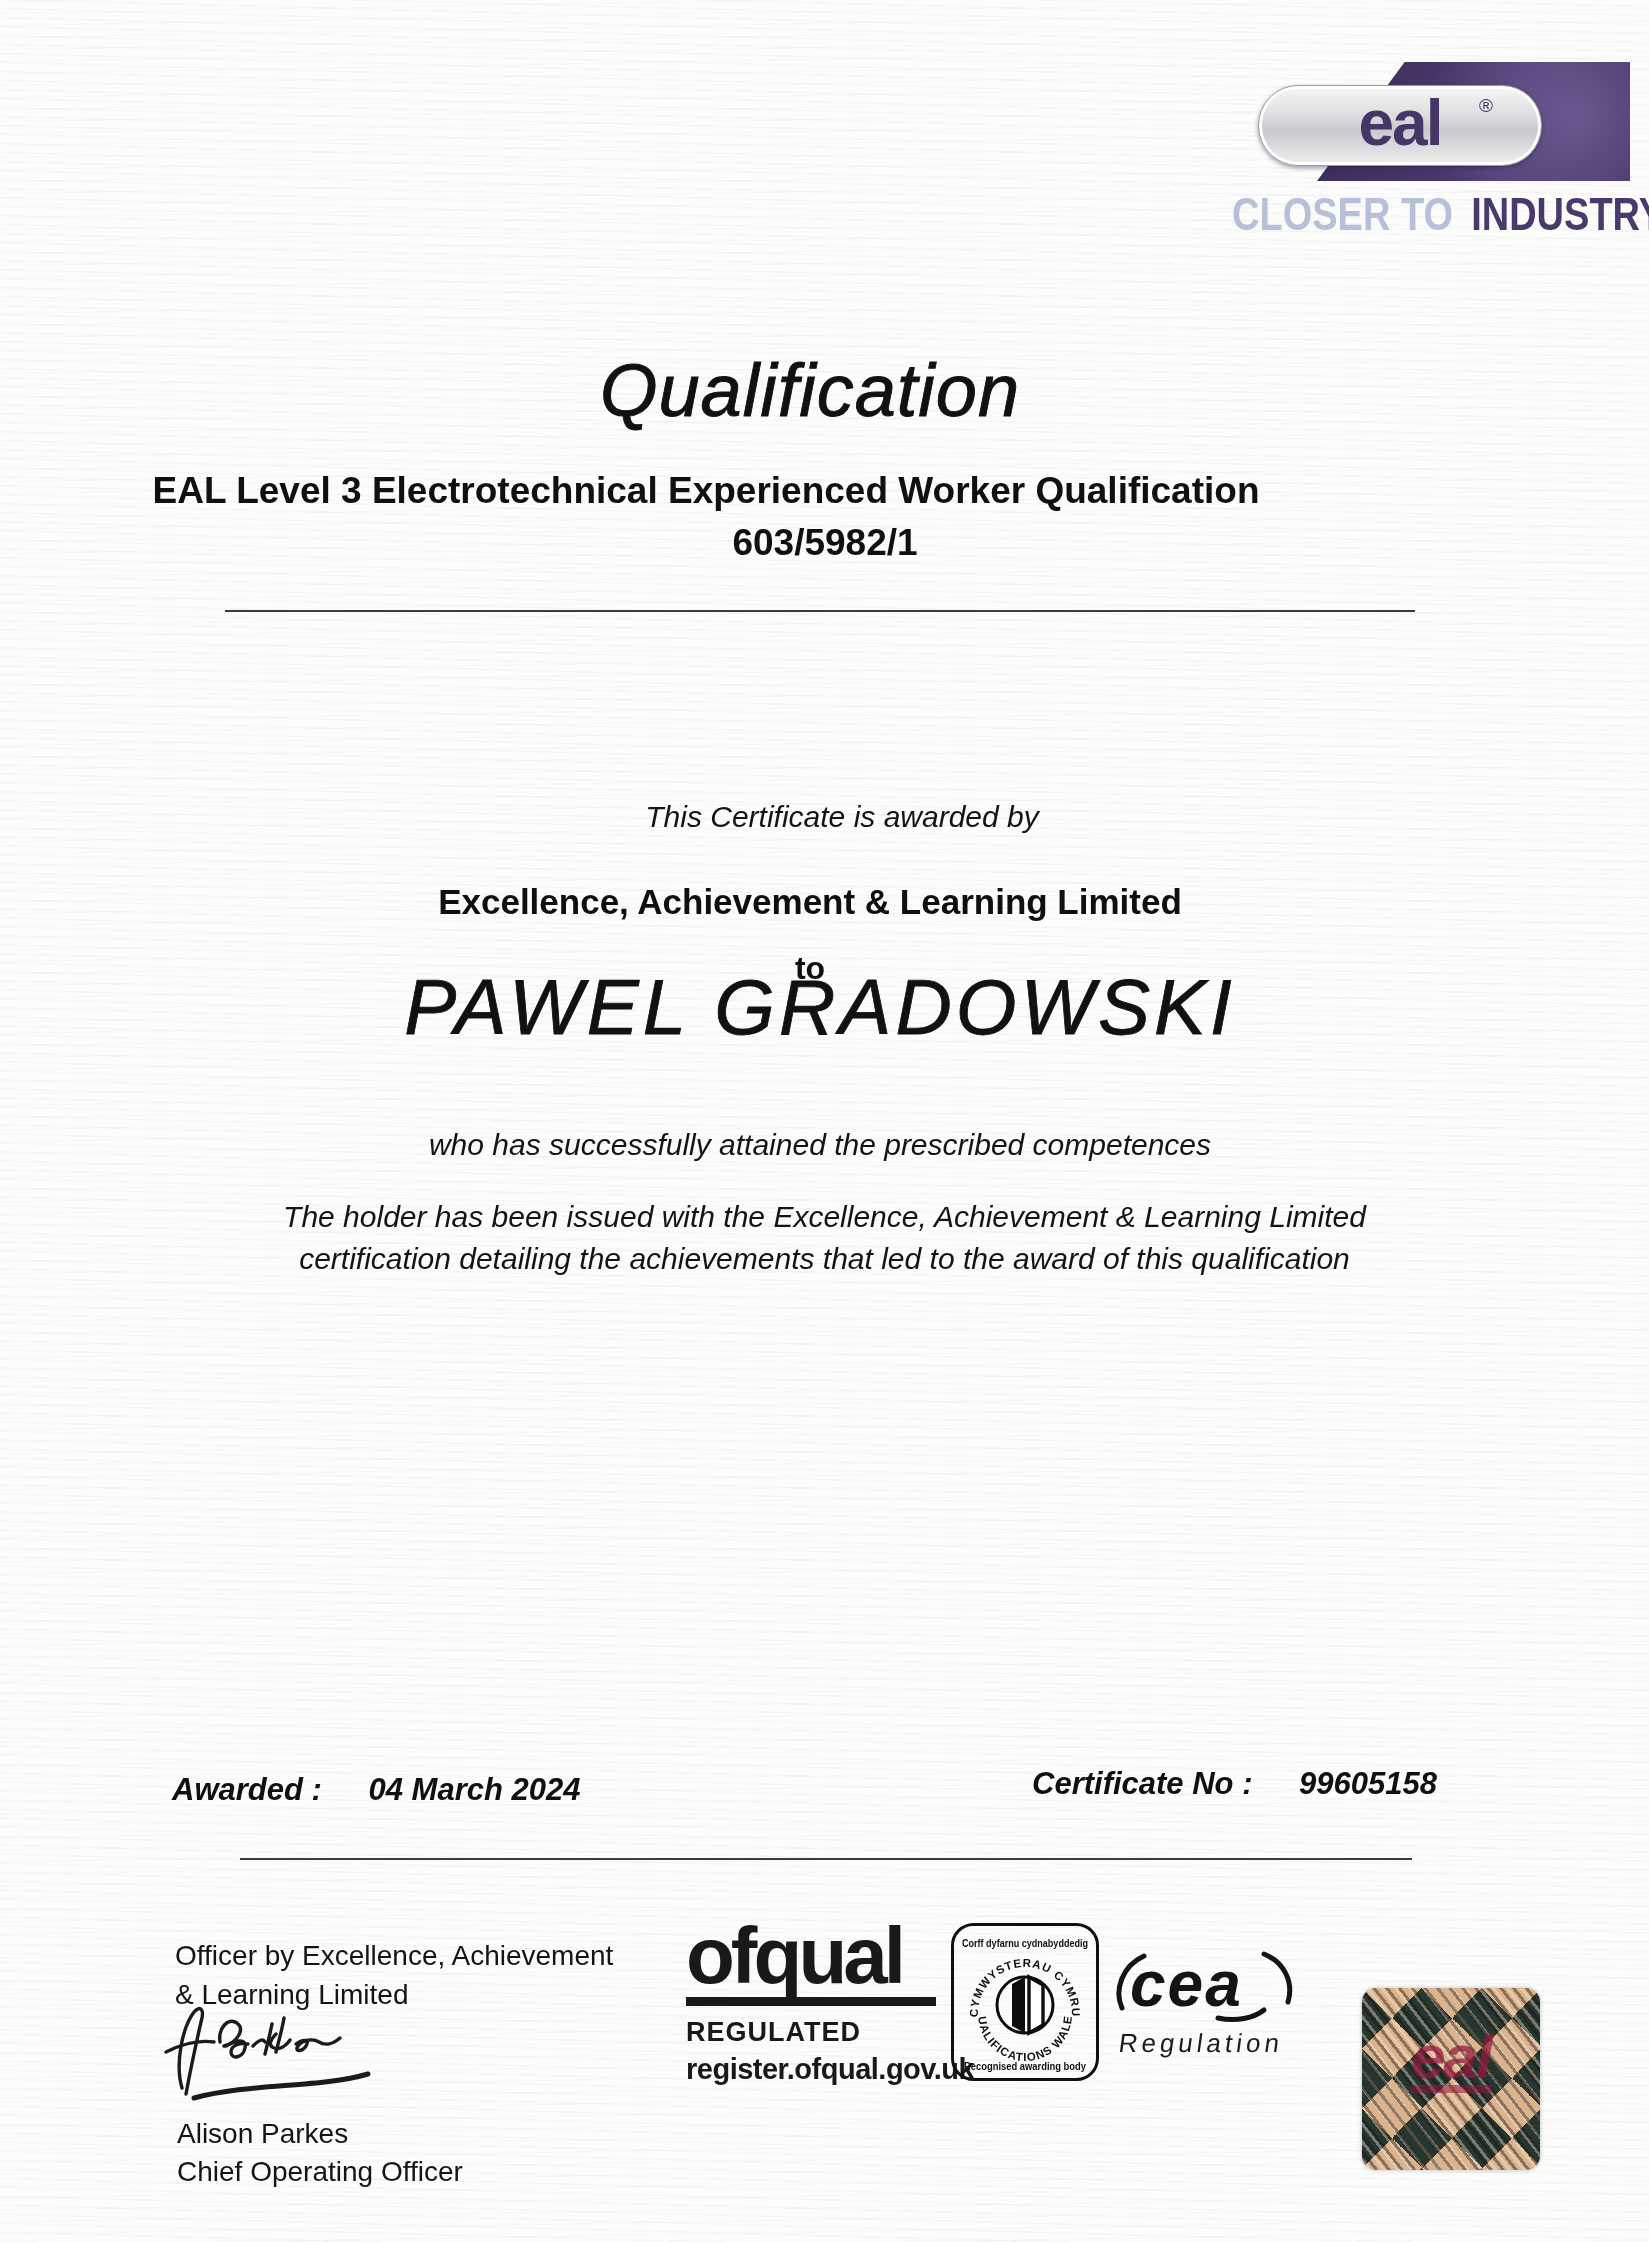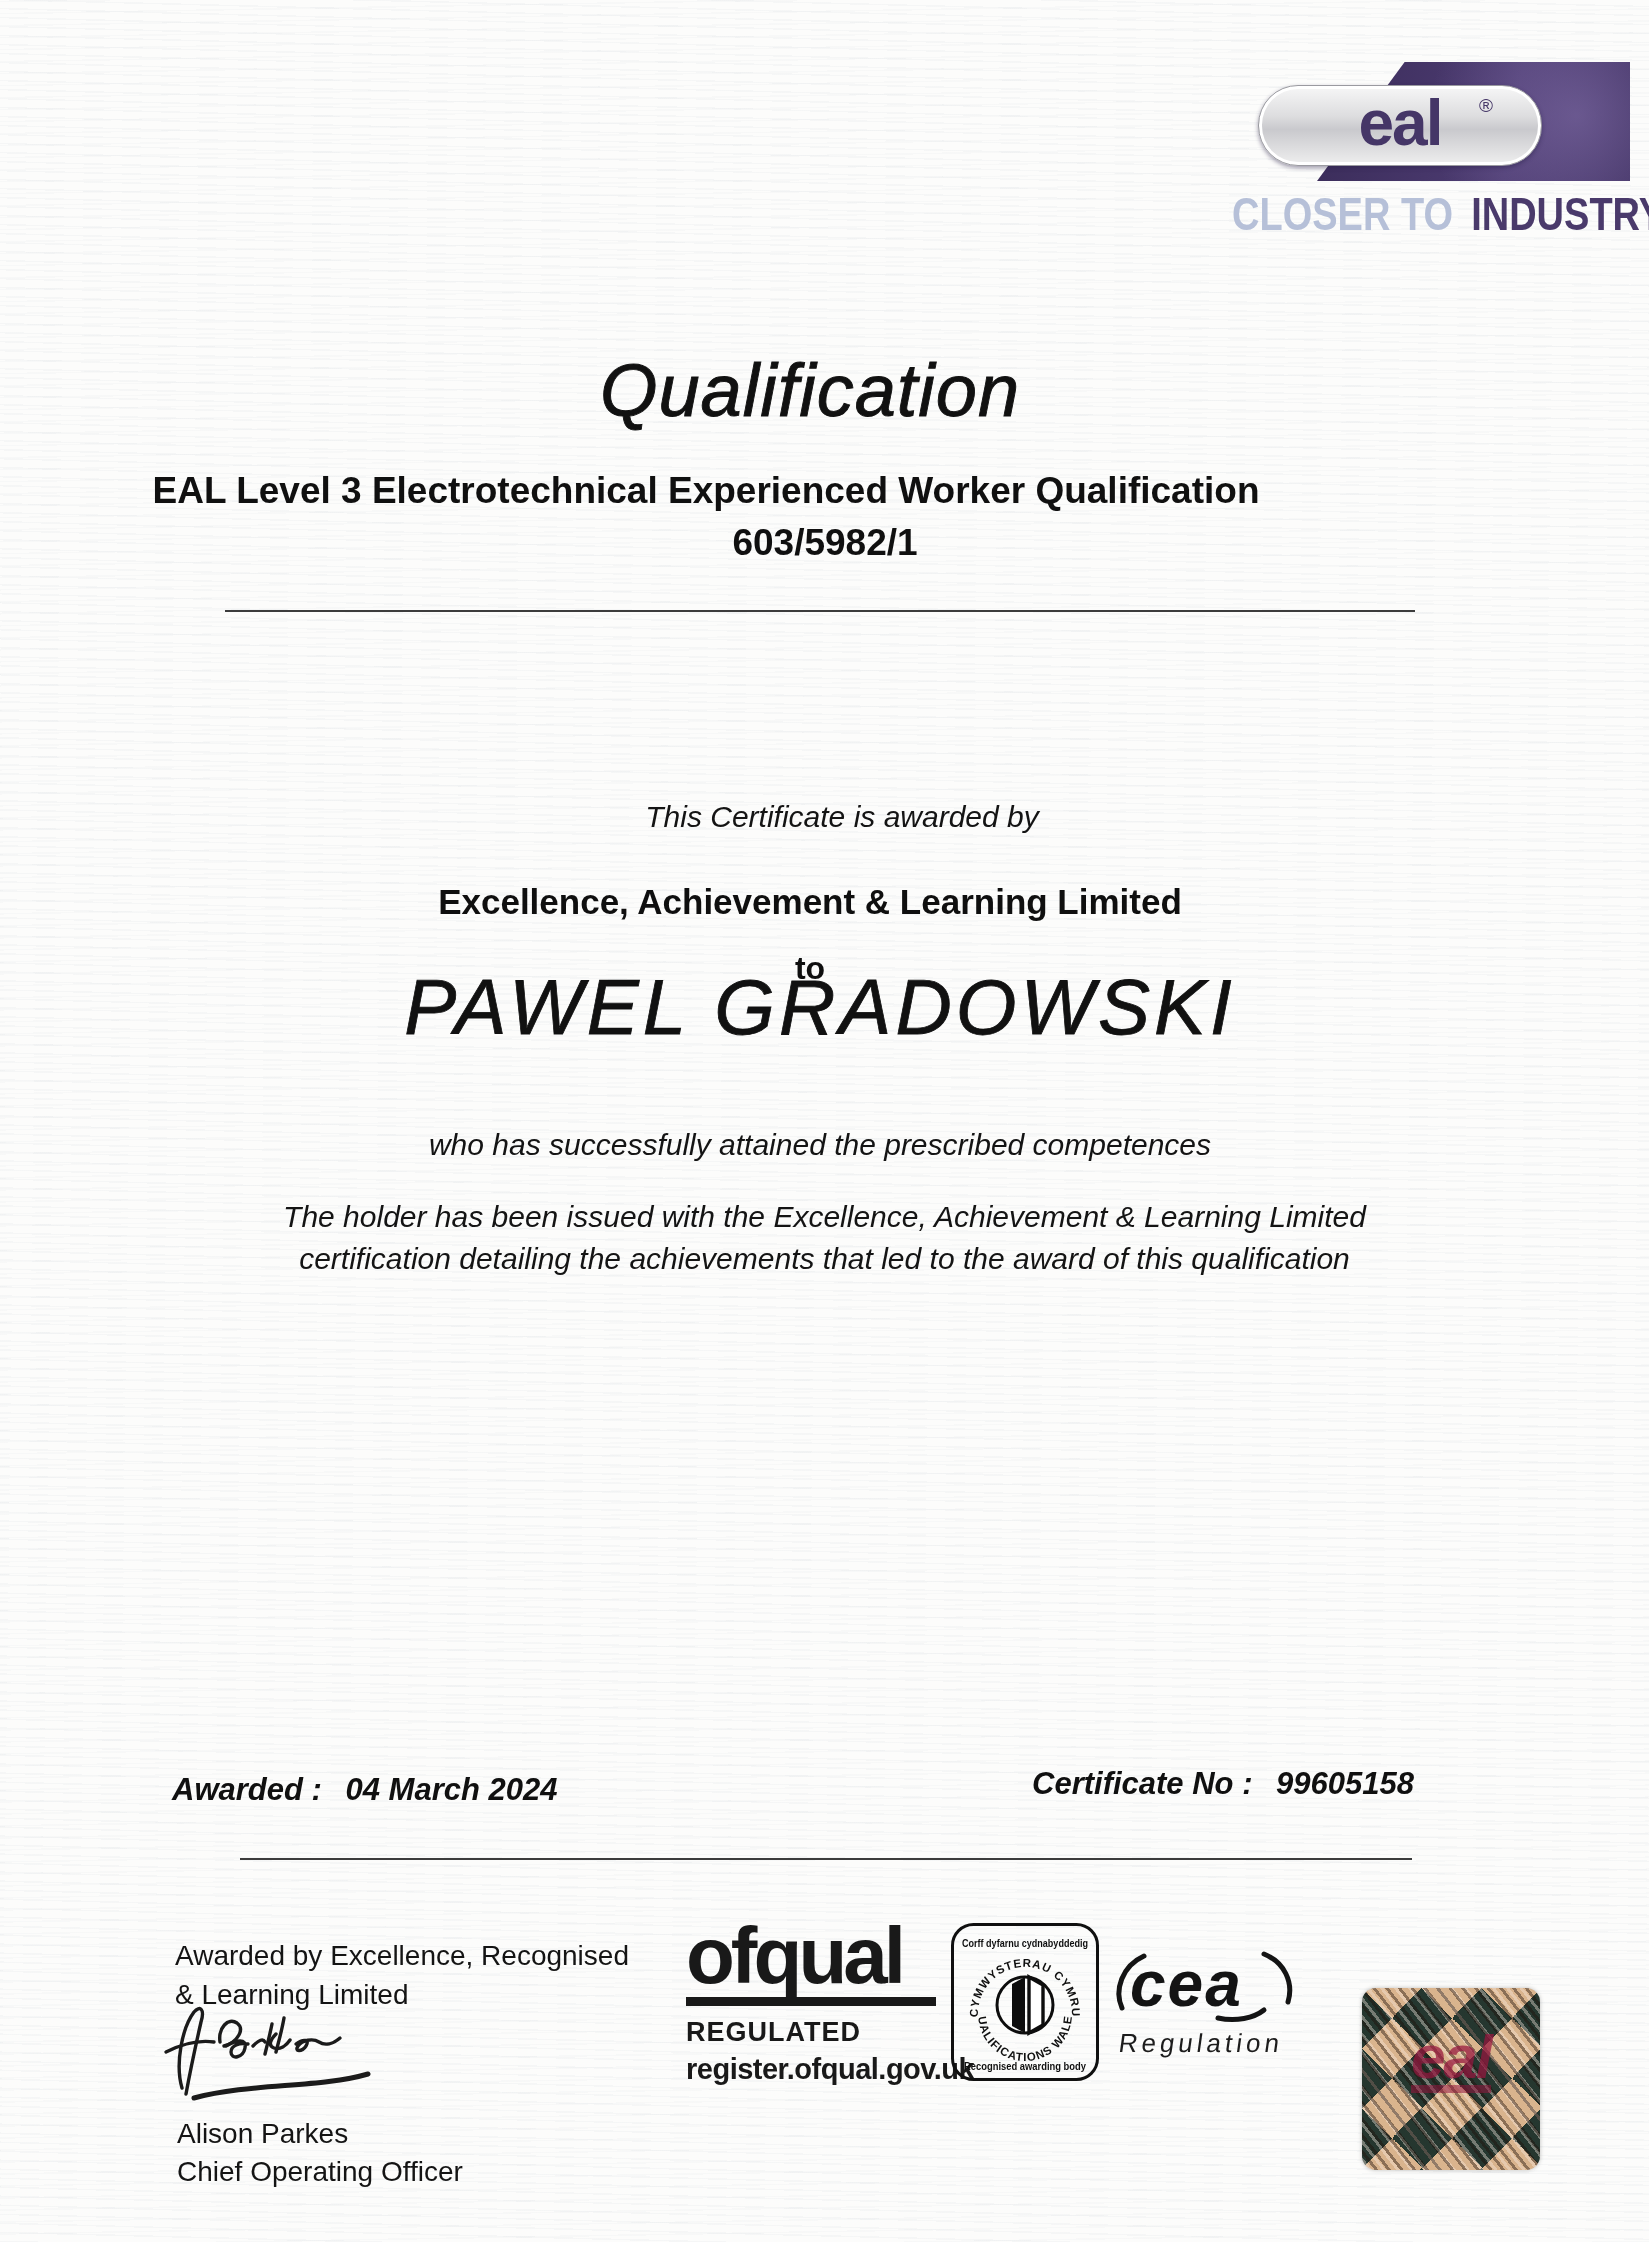--- a/index.html
+++ b/index.html
@@ -60,21 +60,21 @@
     left:0;top:962px;width:1640px;font-size:78px;font-style:italic;letter-spacing:4px;
     -webkit-text-stroke:0.8px #111;color:#111;
   }
   .competence{left:0;top:1128px;width:1640px;font-size:30px;font-style:italic;color:#141414;}
   .holder{left:0;top:1196px;width:1649px;font-size:30px;font-style:italic;line-height:42px;color:#141414;}
 
   
   .detail{font-size:31px;font-weight:700;font-style:italic;color:#101010;white-space:nowrap;}
   .awarded-row{left:172px;top:1772px;}
   .certno-row{left:1032px;top:1766px;}
-  .detail .val{margin-left:15px;}
+  .detail .val{margin-left:38px;}
 
   
   .issued-by{left:175px;top:1936px;font-size:28px;line-height:39px;color:#141414;}
   .signature{left:160px;top:2000px;}
   .sig-name{left:177px;top:2118px;font-size:28px;color:#141414;}
   .sig-title{left:177px;top:2156px;font-size:28px;color:#141414;}
 
   
   .ofqual{left:686px;top:1918px;width:254px;}
   .ofqual-word{font-size:80px;font-weight:700;letter-spacing:-4px;line-height:76px;color:#191919;display:block;}
@@ -141,21 +141,21 @@
     <span>Awarded :</span>
     <span class="val">04 March 2024</span>
   </div>
   <div class="abs detail certno-row">
     <span>Certificate No :</span>
     <span class="val">99605158</span>
   </div>
   <div class="abs rule rule2"></div>
 
   <div class="abs issued-by">
-    <div>Awarded by Excellence, Recognised</div>
+    <div>Officer by Excellence, Achievement</div>
     <div>&amp; Learning Limited</div>
   </div>
   <svg class="abs signature" width="240" height="112" viewBox="0 0 240 112">
     <g fill="none" stroke="#1b1b1b" stroke-width="3.4" stroke-linecap="round" stroke-linejoin="round">
       <path d="M22,88 C15,64 22,28 34,12 C40,5 45,9 41,22 C36,44 30,72 26,94"></path>
       <path d="M6,52 C22,44 40,40 54,42"></path>
       <path d="M60,42 C58,28 68,17 77,23 C85,29 78,42 64,46"></path>
       <path d="M66,46 C76,40 87,38 85,48 C83,58 71,60 71,52 C71,46 79,42 88,44"></path>
       <path d="M93,46 C99,40 103,38 105,42"></path>
       <path d="M112,24 C110,34 107,46 105,54"></path>

